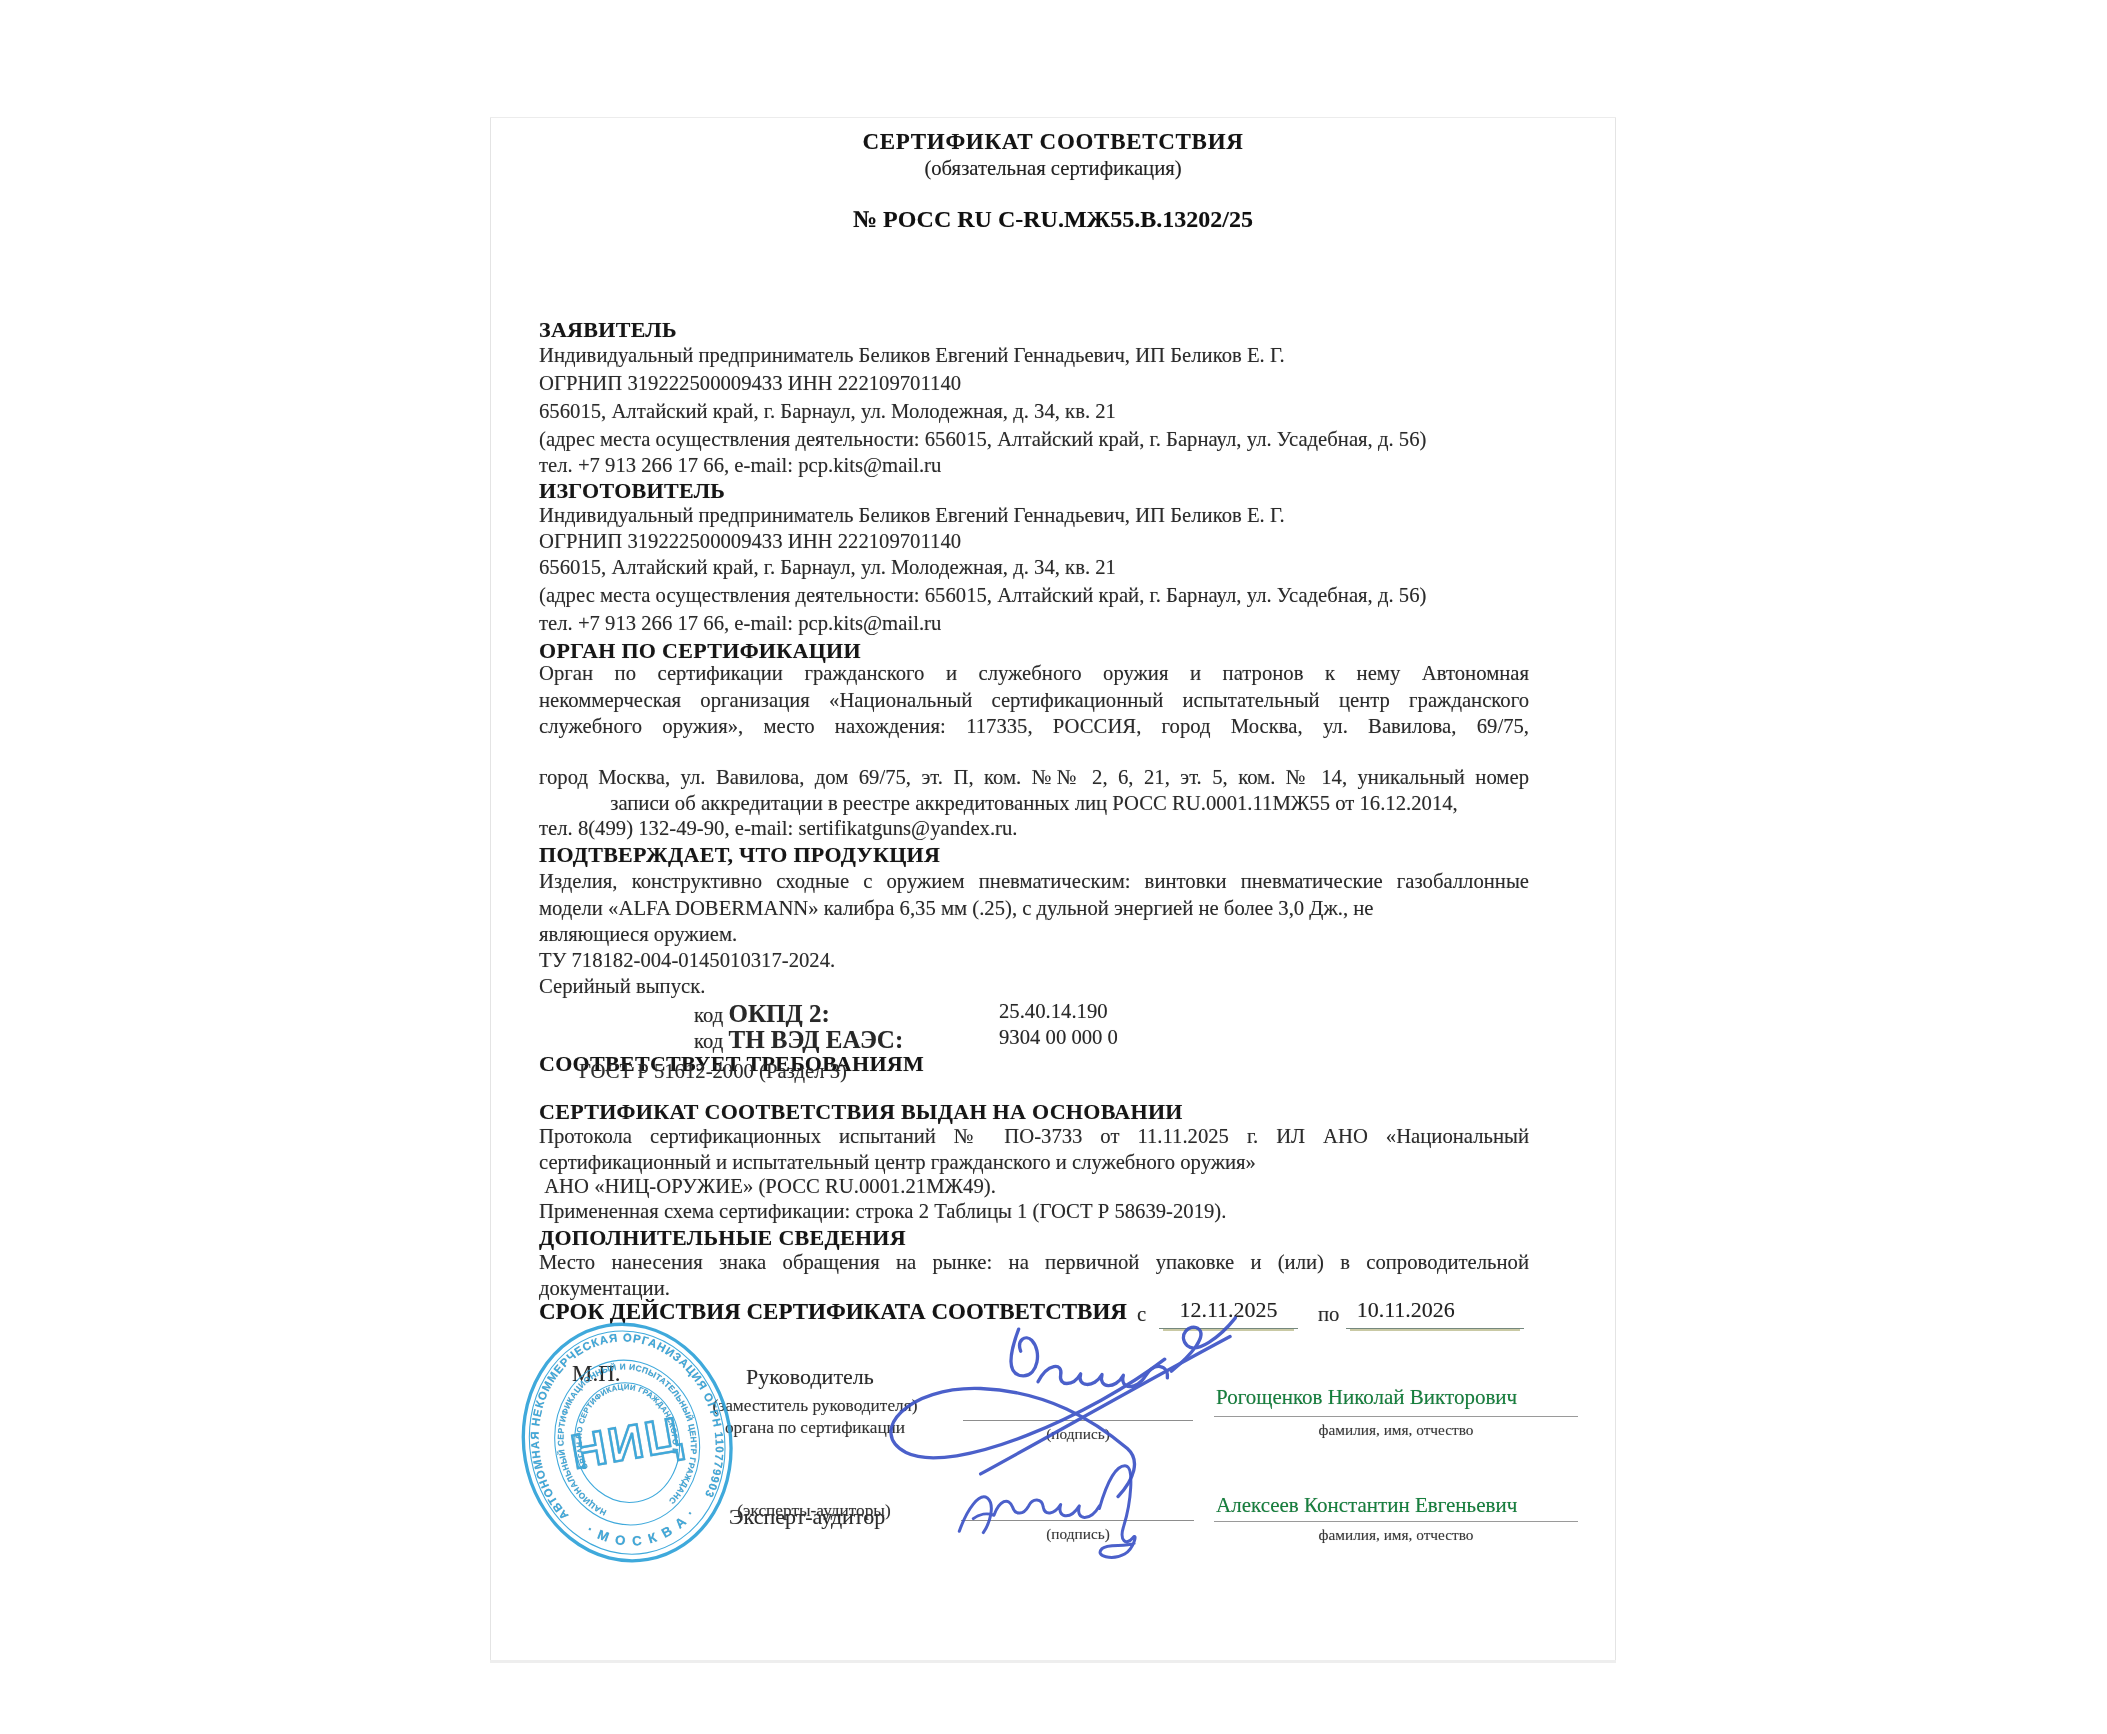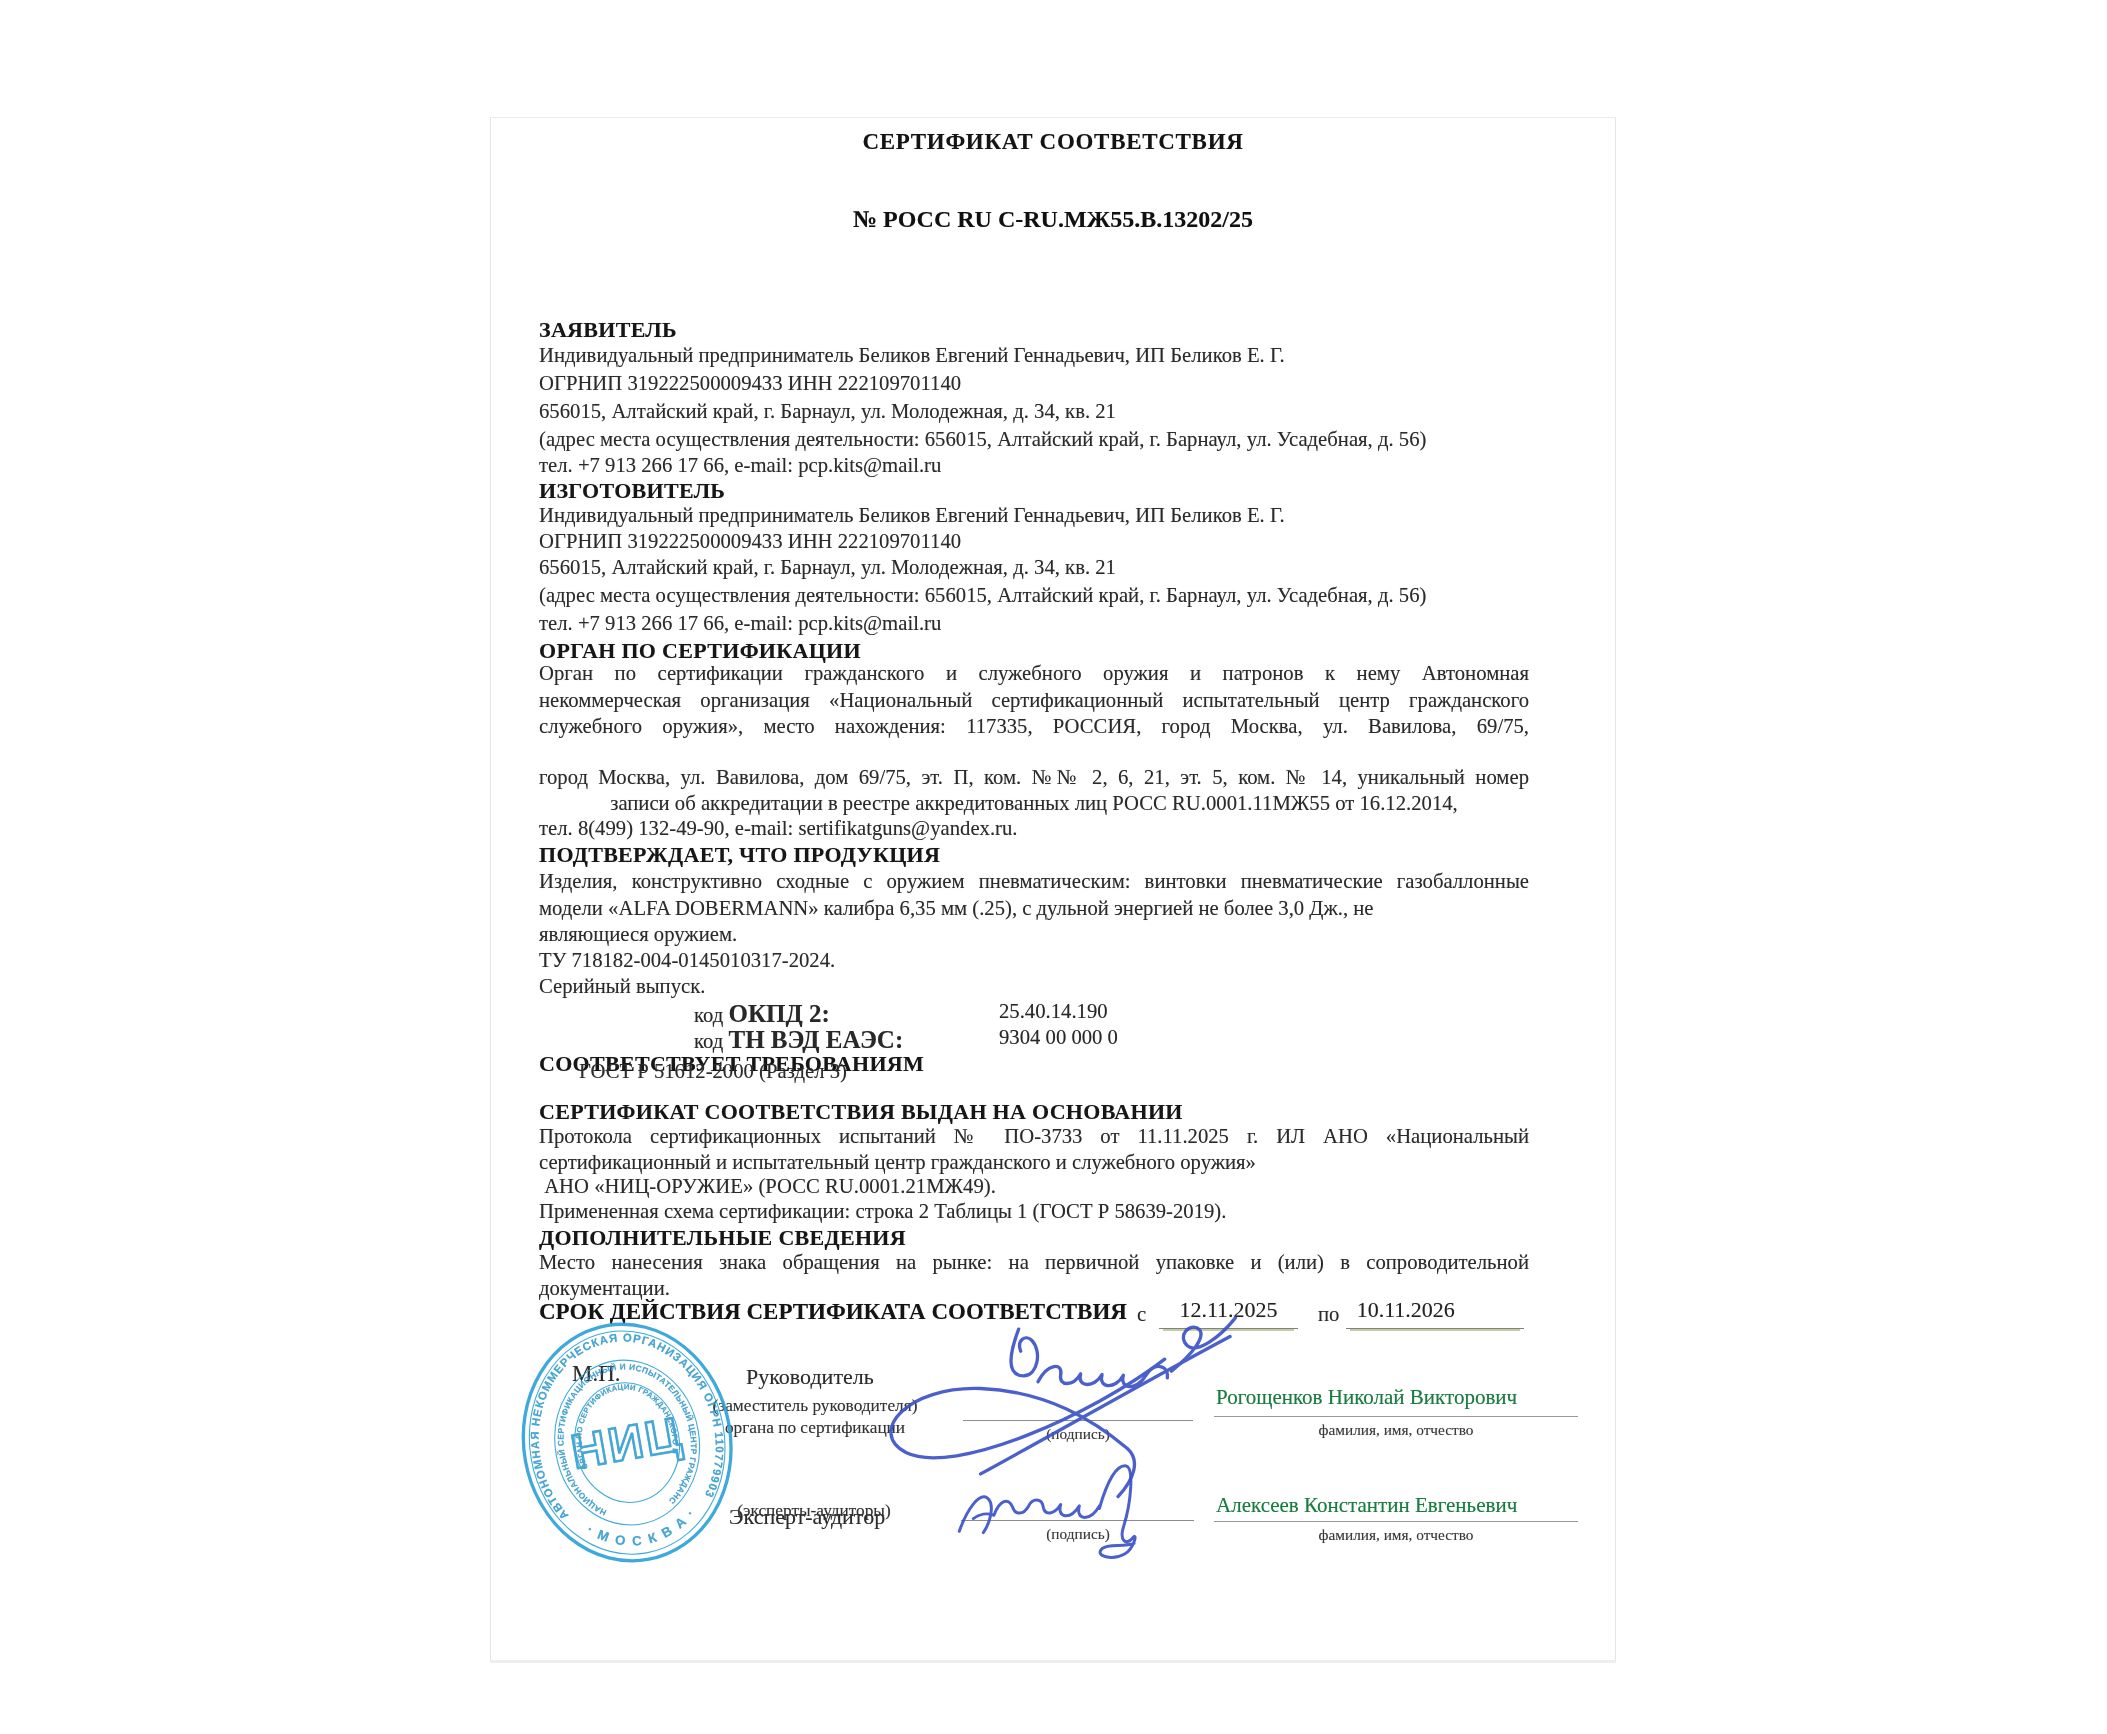--- a/index.html
+++ b/index.html
@@ -38,20 +38,21 @@
 <div class="canvas">
 
   <div class="page-edge" style="left:490px;top:117px;width:1.3px;height:1544px;"></div>
   <div class="page-edge" style="left:1615px;top:117px;width:1.3px;height:1544px;"></div>
   <div class="page-edge" style="left:490px;top:117px;width:1126px;height:0.7px;background:#ececec;"></div>
   <div class="page-edge" style="left:490px;top:1660px;width:1126px;height:3.3px;background:#eeeeee;"></div>
 
   <div class="doc">
 
     <div class="center-block t-main" style="top:129px;">СЕРТИФИКАТ СООТВЕТСТВИЯ</div>
+    <div class="center-block t-sub" style="top:157px;">(обязательная сертификация)</div>
     <div class="center-block t-num" style="top:206px;">№ РОСС RU C-RU.МЖ55.В.13202/25</div>
 
     <div class="head" style="top:317px;">ЗАЯВИТЕЛЬ</div>
     <div class="line" style="top:344px;">Индивидуальный предприниматель Беликов Евгений Геннадьевич, ИП Беликов Е. Г.</div>
     <div class="line" style="top:372px;">ОГРНИП 319222500009433 ИНН 222109701140</div>
     <div class="line" style="top:400px;">656015, Алтайский край, г. Барнаул, ул. Молодежная, д. 34, кв. 21</div>
     <div class="line" style="top:428px;">(адрес места осуществления деятельности: 656015, Алтайский край, г. Барнаул, ул. Усадебная, д. 56)</div>
     <div class="line" style="top:454px;">тел. +7 913 266 17 66, e-mail: pcp.kits@mail.ru</div>
 
     <div class="head" style="top:478px;">ИЗГОТОВИТЕЛЬ</div>

